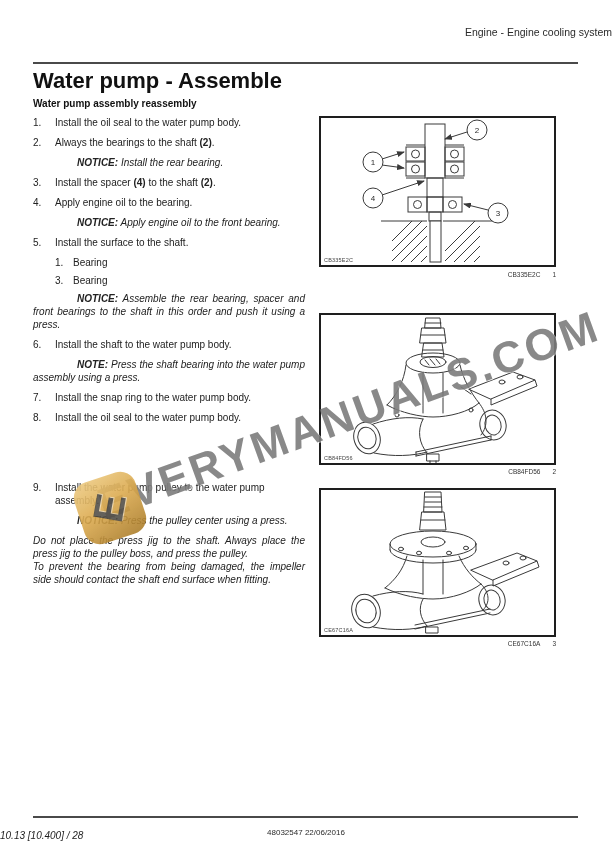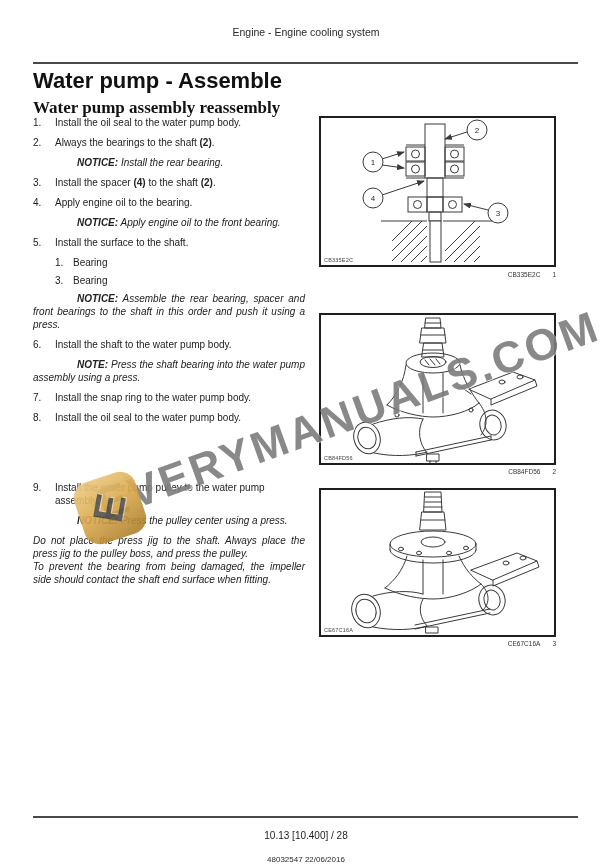--- a/index.html
+++ b/index.html
@@ -1,22 +1,22 @@
 <!DOCTYPE html>
 <html><head>
 <meta charset="utf-8">
 <style>
   html,body{margin:0;padding:0;background:#fff;}
   .page{position:relative;width:612px;height:864px;background:#fff;overflow:hidden;
         font-family:"Liberation Sans", sans-serif;color:#222;}
-  .running-head{position:absolute;top:26px;left:0;width:612px;text-align:center;
+  .running-head{position:absolute;top:26px;left:0;width:612px;text-align:right;
         font-size:10.5px;color:#2a2a2a;}
   .head-rule{position:absolute;top:62px;left:33px;width:545px;height:2px;background:#4a4a4a;}
   .page-title{position:absolute;top:68px;left:33px;font-size:22px;font-weight:bold;color:#111;}
-  .section-title{position:absolute;top:98px;left:33px;font-size:17px;font-weight:bold;color:#111;font-family:Liberation Serif, serif;}
+  .section-title{position:absolute;top:98px;left:33px;font-size:10px;font-weight:bold;color:#111;}
 
   .left-col{position:absolute;top:116px;left:33px;width:272px;font-size:10px;line-height:13px;}
   .step{position:relative;padding-left:22px;margin-bottom:7px;}
   .step .num{position:absolute;left:0;top:0;}
   .substep{position:relative;padding-left:40px;margin-bottom:5px;}
   .substep .num{position:absolute;left:22px;top:0;}
   .notice{font-style:italic;margin-bottom:7px;text-align:justify;}
   .notice .nlabel{font-weight:bold;margin-left:44px;}
   .gap{height:50px;}
   b{font-weight:bold;}
@@ -26,22 +26,22 @@
   #fig1{top:0;height:151px;}
   #fig2{top:197px;height:152px;}
   #fig3{top:372px;height:149px;}
   .figlabel{position:absolute;left:3px;bottom:2px;font-size:5.5px;color:#444;letter-spacing:.2px;}
   .figcap{position:absolute;right:0;display:flex;gap:12px;font-size:6.5px;color:#333;}
   #cap1{top:155px;}
   #cap2{top:352px;}
   #cap3{top:524px;}
 
   .footer-rule{position:absolute;top:816px;left:33px;width:545px;height:2px;background:#4a4a4a;}
-  .footer-l1{position:absolute;top:855px;left:0;width:612px;text-align:center;font-size:8px;color:#2a2a2a;}
-  .footer-l2{position:absolute;top:830px;left:0;width:612px;text-align:center;font-size:10px;color:#1d1d1d;}
+  .footer-l1{position:absolute;top:828px;left:0;width:612px;text-align:center;font-size:8px;color:#2a2a2a;}
+  .footer-l2{position:absolute;top:830px;left:0;width:612px;text-align:left;font-size:10px;color:#1d1d1d;font-style:italic;}
 
   .watermark-text{position:absolute;left:85px;top:397px;width:490px;height:52px;
         transform:rotate(-20deg);font-size:44px;font-weight:bold;letter-spacing:3px;
         color:rgba(104,104,104,0.78);text-shadow:1px 1px 0 rgba(255,255,255,0.55);
         white-space:nowrap;pointer-events:none;z-index:5;}
   .watermark-logo{position:absolute;left:78px;top:476px;width:64px;height:64px;border-radius:16px;
         transform:rotate(-18deg);opacity:.9;z-index:5;pointer-events:none;
         background:linear-gradient(160deg,#eecd86 0%,#dcab50 45%,#a87a28 100%);
         display:flex;align-items:center;justify-content:center;}
   .watermark-logo span{display:block;transform:rotate(-62deg);font-size:42px;font-weight:bold;

